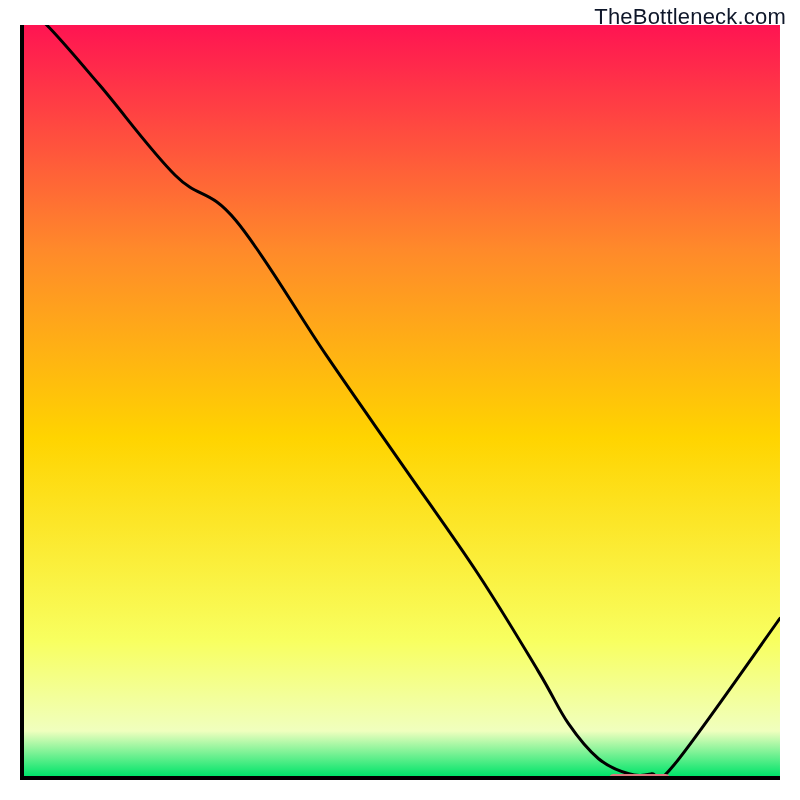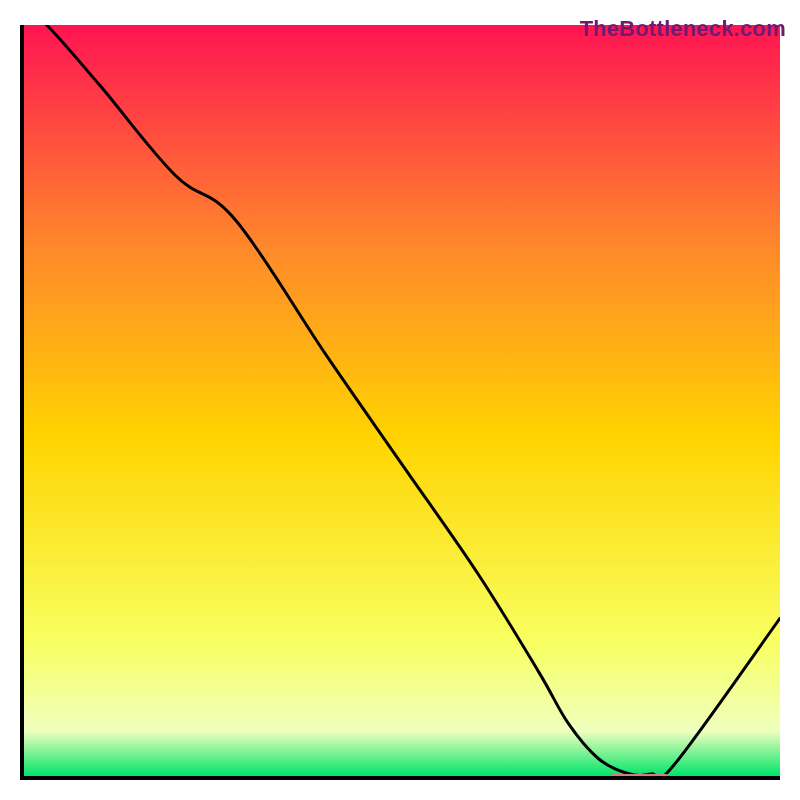--- a/index.html
+++ b/index.html
@@ -11,25 +11,25 @@
     font-family: Arial, Helvetica, sans-serif;
     overflow: hidden;
   }
   .container {
     position: relative;
     width: 800px;
     height: 800px;
   }
   .watermark {
     position: absolute;
-    top: 16px;
+    top: 4px;
     right: 14px;
     font-size: 22px;
-    font-weight: 700;
-    color: #701a75;
+    font-weight: 400;
+    color: #0f172a;
     letter-spacing: 0.2px;
     z-index: 10;
   }
   .plot-area {
     position: absolute;
     left: 20px;
     top: 25px;
     width: 760px;
     height: 755px;
     box-sizing: border-box;

